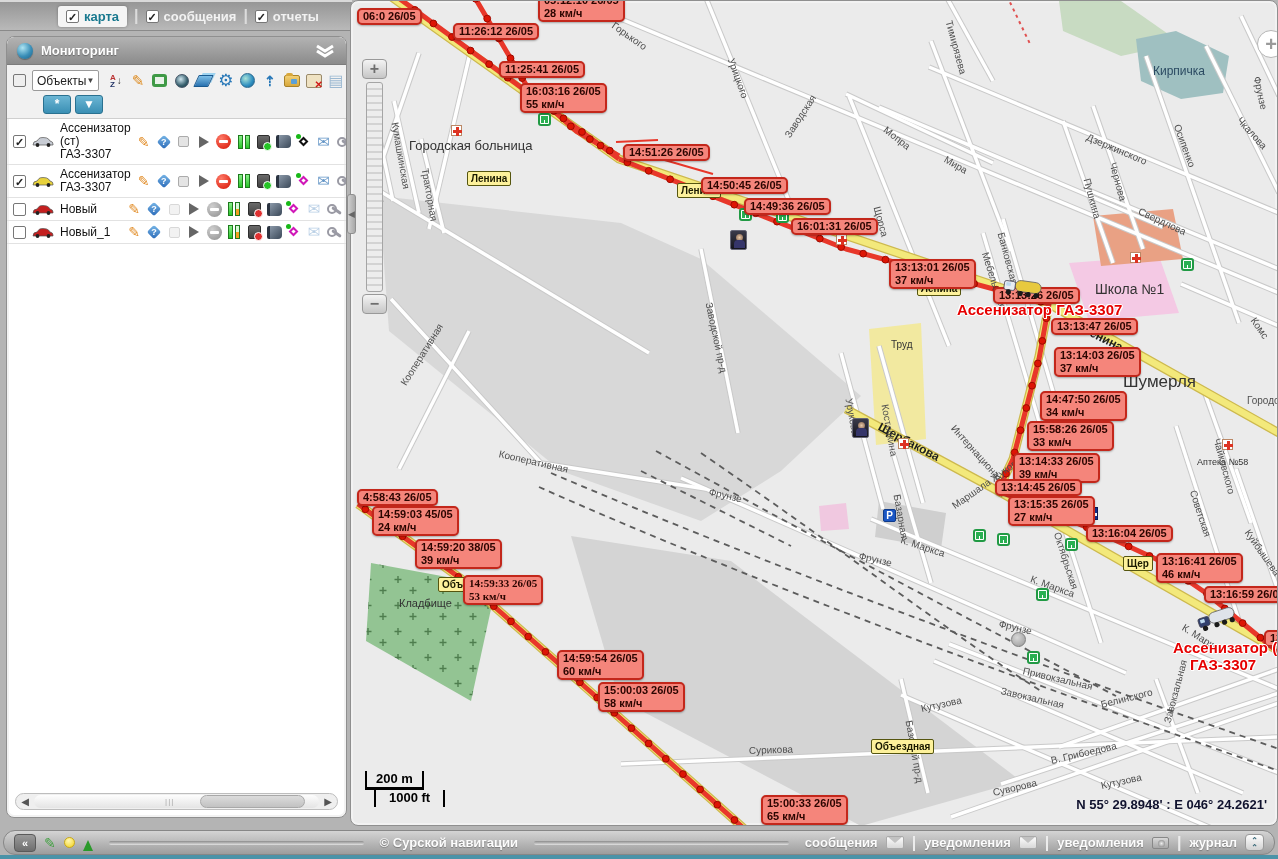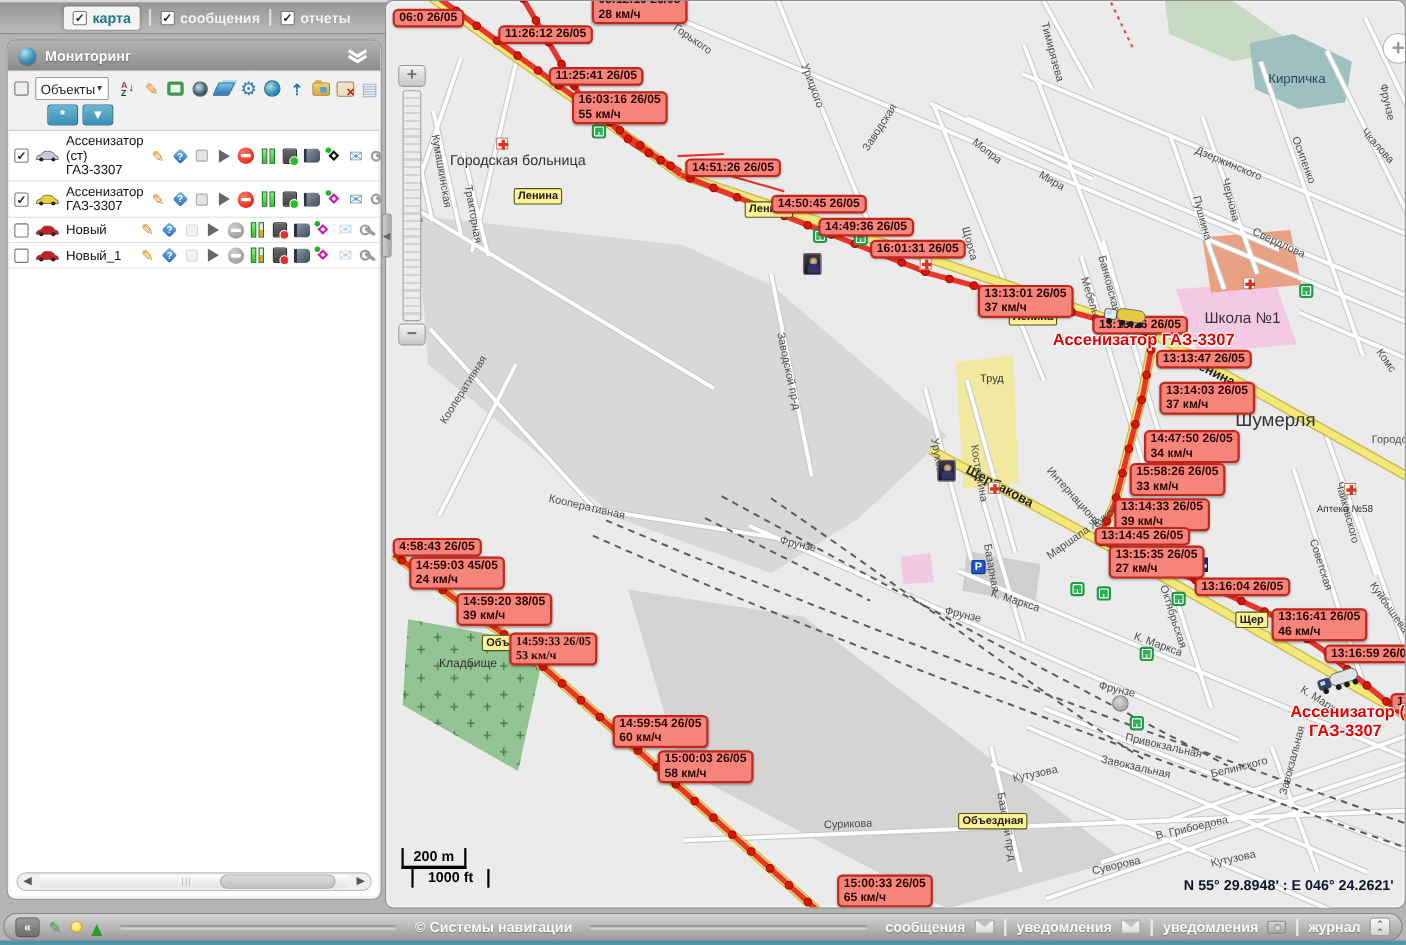--- a/index.html
+++ b/index.html
@@ -851,21 +851,21 @@
   </div>
   <div class="coords">N 55° 29.8948' : E 046° 24.2621'</div>
 </div>
 
 <div id="bottombar">
   <span class="bb-btn">«</span>
   <span class="bb-pencil">✎</span>
   <span class="bb-bulb"></span>
   <span class="bb-tree"></span>
   <span class="bb-div"></span>
-  <span class="lbl">© Системы навигации</span>
+  <span class="lbl">© Сурской навигации</span>
   <span class="bb-div"></span>
   <span class="lbl">сообщения</span>
   <span class="bb-env"></span>
   <span class="bsep">|</span>
   <span class="lbl">уведомления</span>
   <span class="bb-env"></span>
   <span class="bsep">|</span>
   <span class="lbl">уведомления</span>
   <span class="bb-cam"></span>
   <span class="bsep">|</span>

